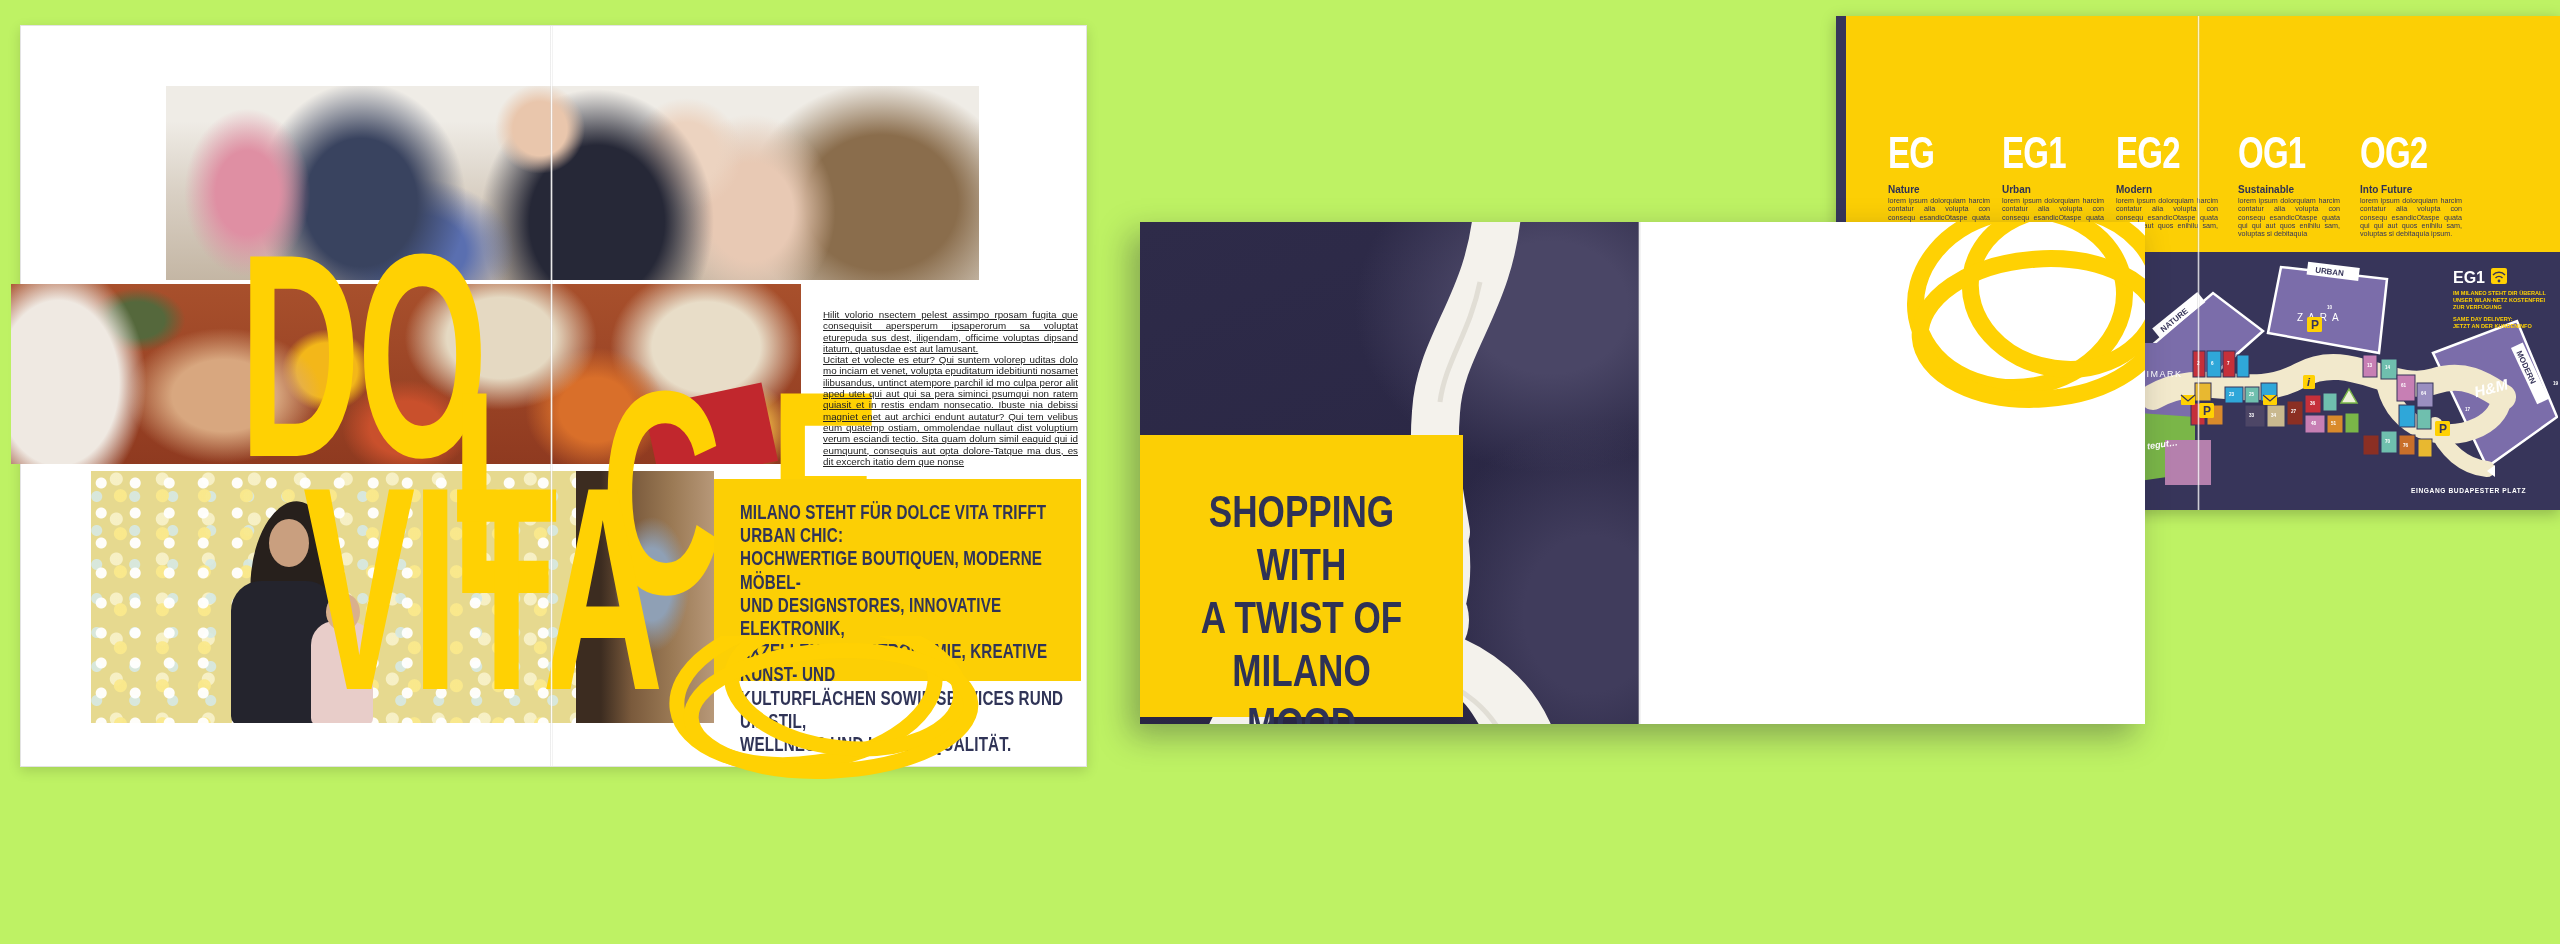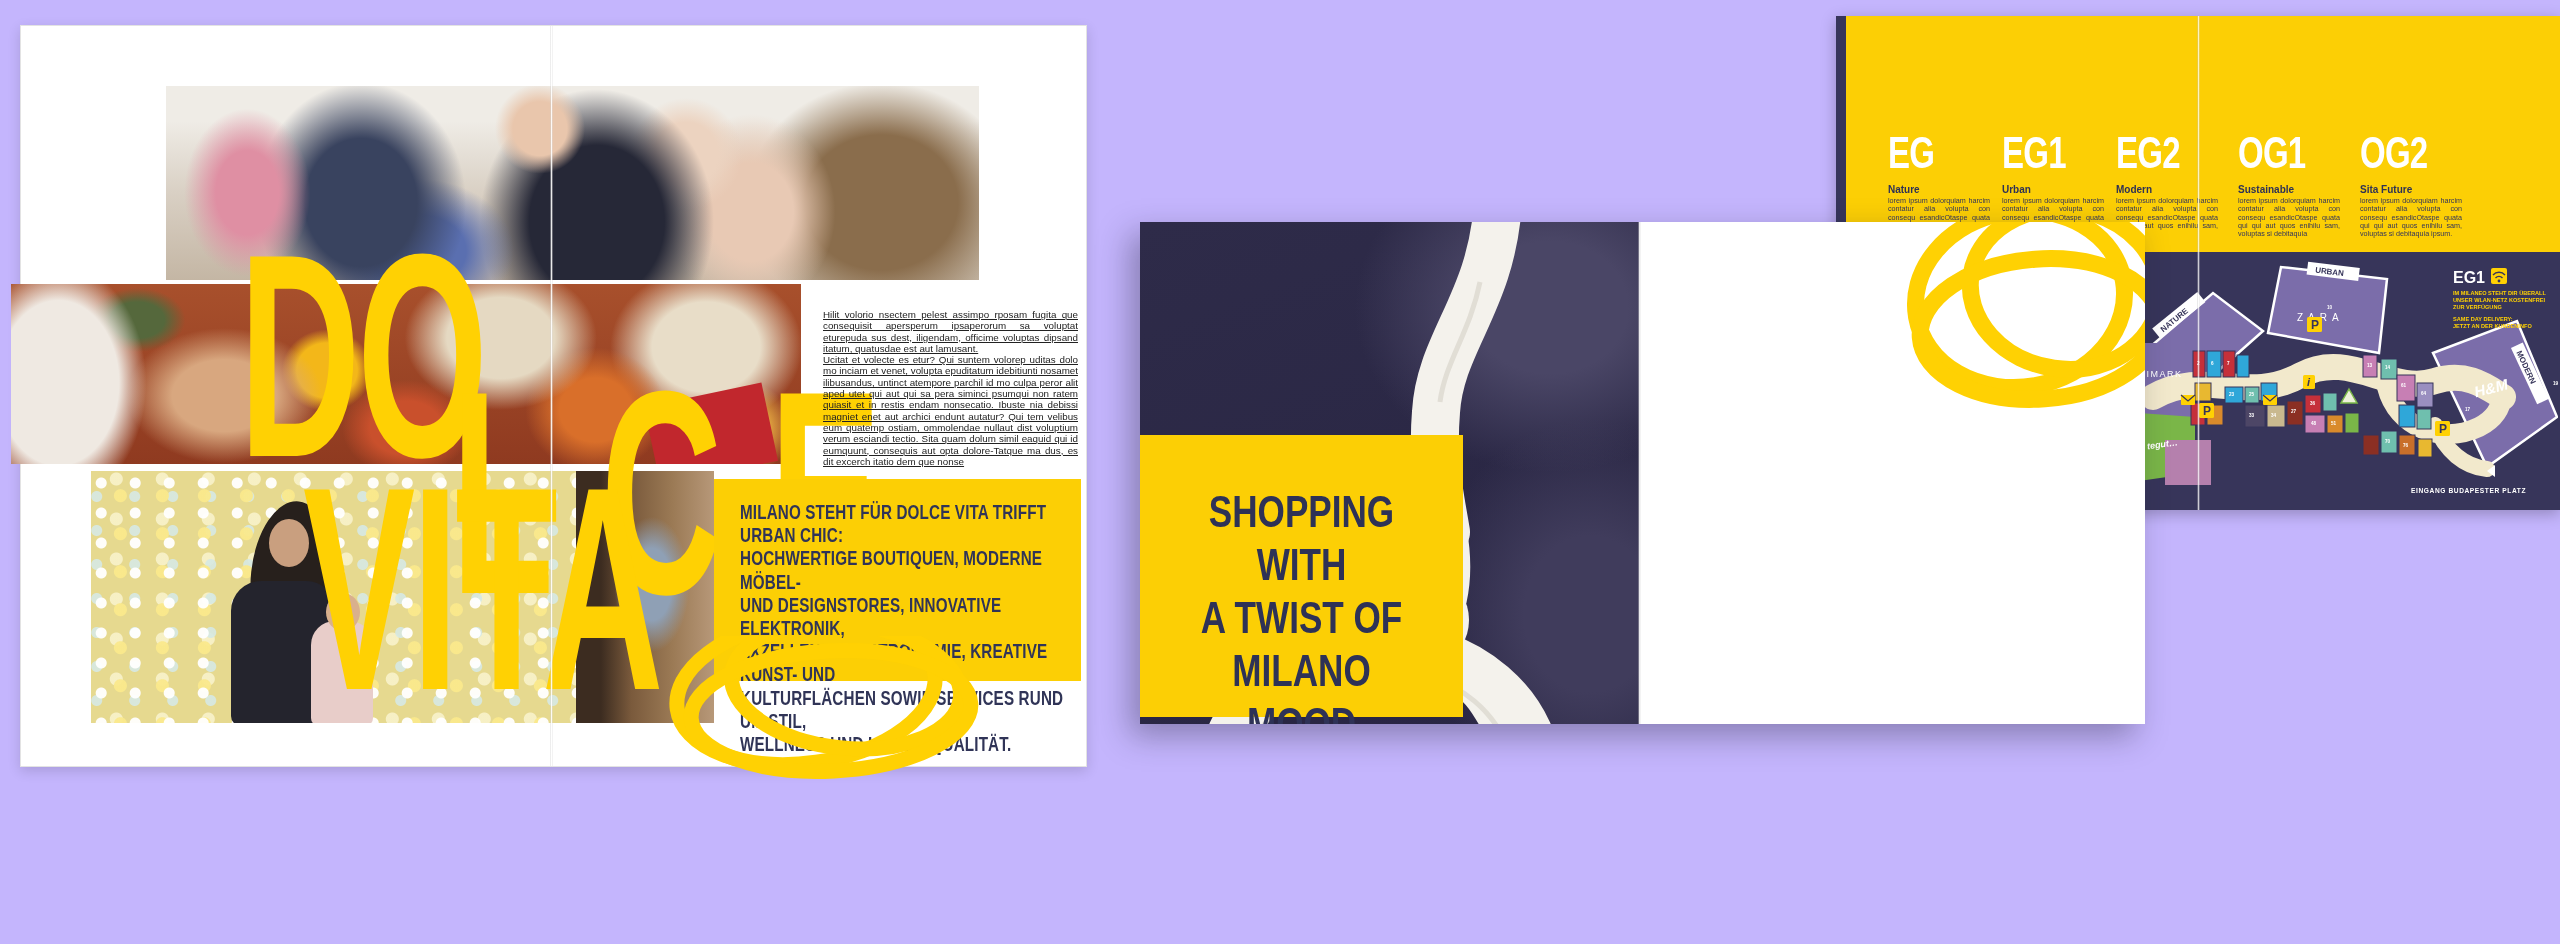--- a/index.html
+++ b/index.html
@@ -1,16 +1,16 @@
 <!DOCTYPE html>
 <html><head>
 <meta charset="utf-8">
 <style>
   html,body{margin:0;padding:0;background:#f6f6f7;font-family:"Liberation Sans",sans-serif;}
-  #canvas{position:relative;width:2560px;height:944px;background:#c4b5fd;overflow:hidden;}
+  #canvas{position:relative;width:2560px;height:944px;background:#bef264;overflow:hidden;}
   .spread{position:absolute;background:#fff;}
   
   #left-spread{left:20px;top:25px;width:1065px;height:740px;border:1px solid #e3e3e3;
     box-shadow:0 4px 12px rgba(0,0,0,.14);}
   .fold{position:absolute;top:0;bottom:0;width:3px;
     background:linear-gradient(90deg,rgba(0,0,0,.10),rgba(255,255,255,.9),rgba(0,0,0,.07));}
   .photo{position:absolute;overflow:hidden;}
   #top-photo{left:145px;top:60px;width:813px;height:194px;
     background:
       radial-gradient(90px 120px at 10% 55%,#df8fa3 0 35%,rgba(223,143,163,0) 70%),
@@ -118,21 +118,21 @@
       <div class="floor-name">Modern</div>
       <div class="floor-text">lorem ipsum dolorquiam harcim contatur alia volupta con consequ esandicOtaspe quata qui qui aut quos enihilu sam, volup-</div>
     </div>
     <div class="floor-col" style="left:402px">
       <div class="floor-code">OG1</div>
       <div class="floor-name">Sustainable</div>
       <div class="floor-text">lorem ipsum dolorquiam harcim contatur alia volupta con consequ esandicOtaspe quata qui qui aut quos enihilu sam, voluptas si debitaquia</div>
     </div>
     <div class="floor-col" style="left:524px">
       <div class="floor-code">OG2</div>
-      <div class="floor-name">Sita Future</div>
+      <div class="floor-name">Into Future</div>
       <div class="floor-text">lorem ipsum dolorquiam harcim contatur alia volupta con consequ esandicOtaspe quata qui qui aut quos enihilu sam, voluptas si debitaquia ipsum.</div>
     </div>
 
     <div id="map-wrap">
       <svg width="423" height="250" viewBox="0 0 423 250">
 
         <polygon points="8,98 78,38 128,76 58,138" fill="#7b6daa" stroke="#fff" stroke-width="2.5"></polygon>
         <polygon points="133,78 146,12 252,24 244,98" fill="#7b6daa" stroke="#fff" stroke-width="2.5"></polygon>
         <polygon points="298,98 382,66 422,162 352,212" fill="#7b6daa" stroke="#fff" stroke-width="2.5"></polygon>
         <rect x="-6" y="88" width="62" height="100" fill="#7b6daa"></rect>

